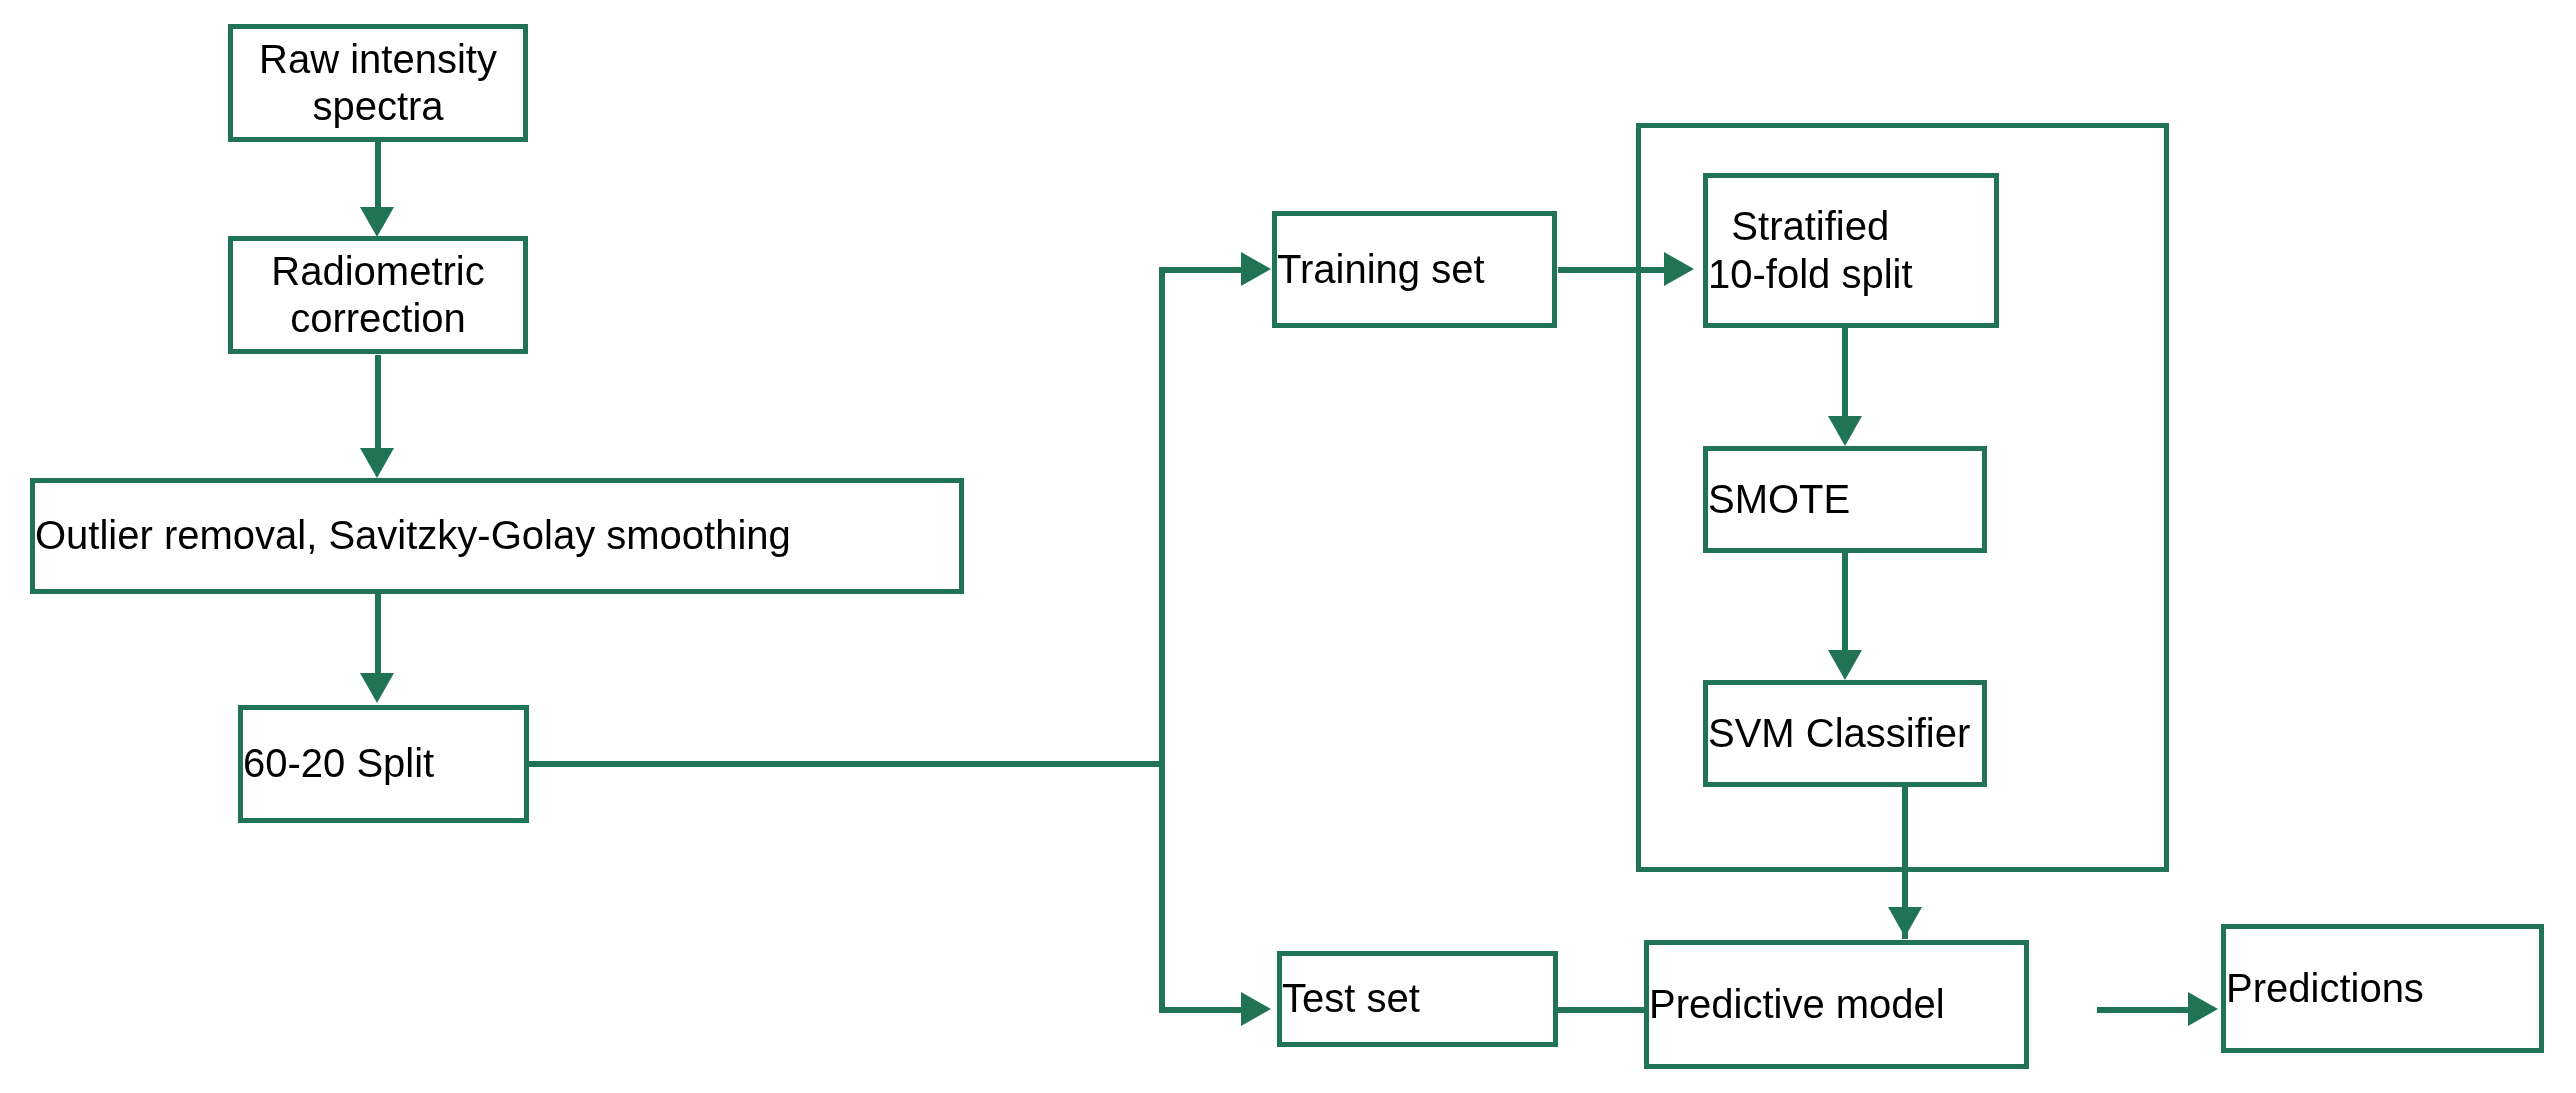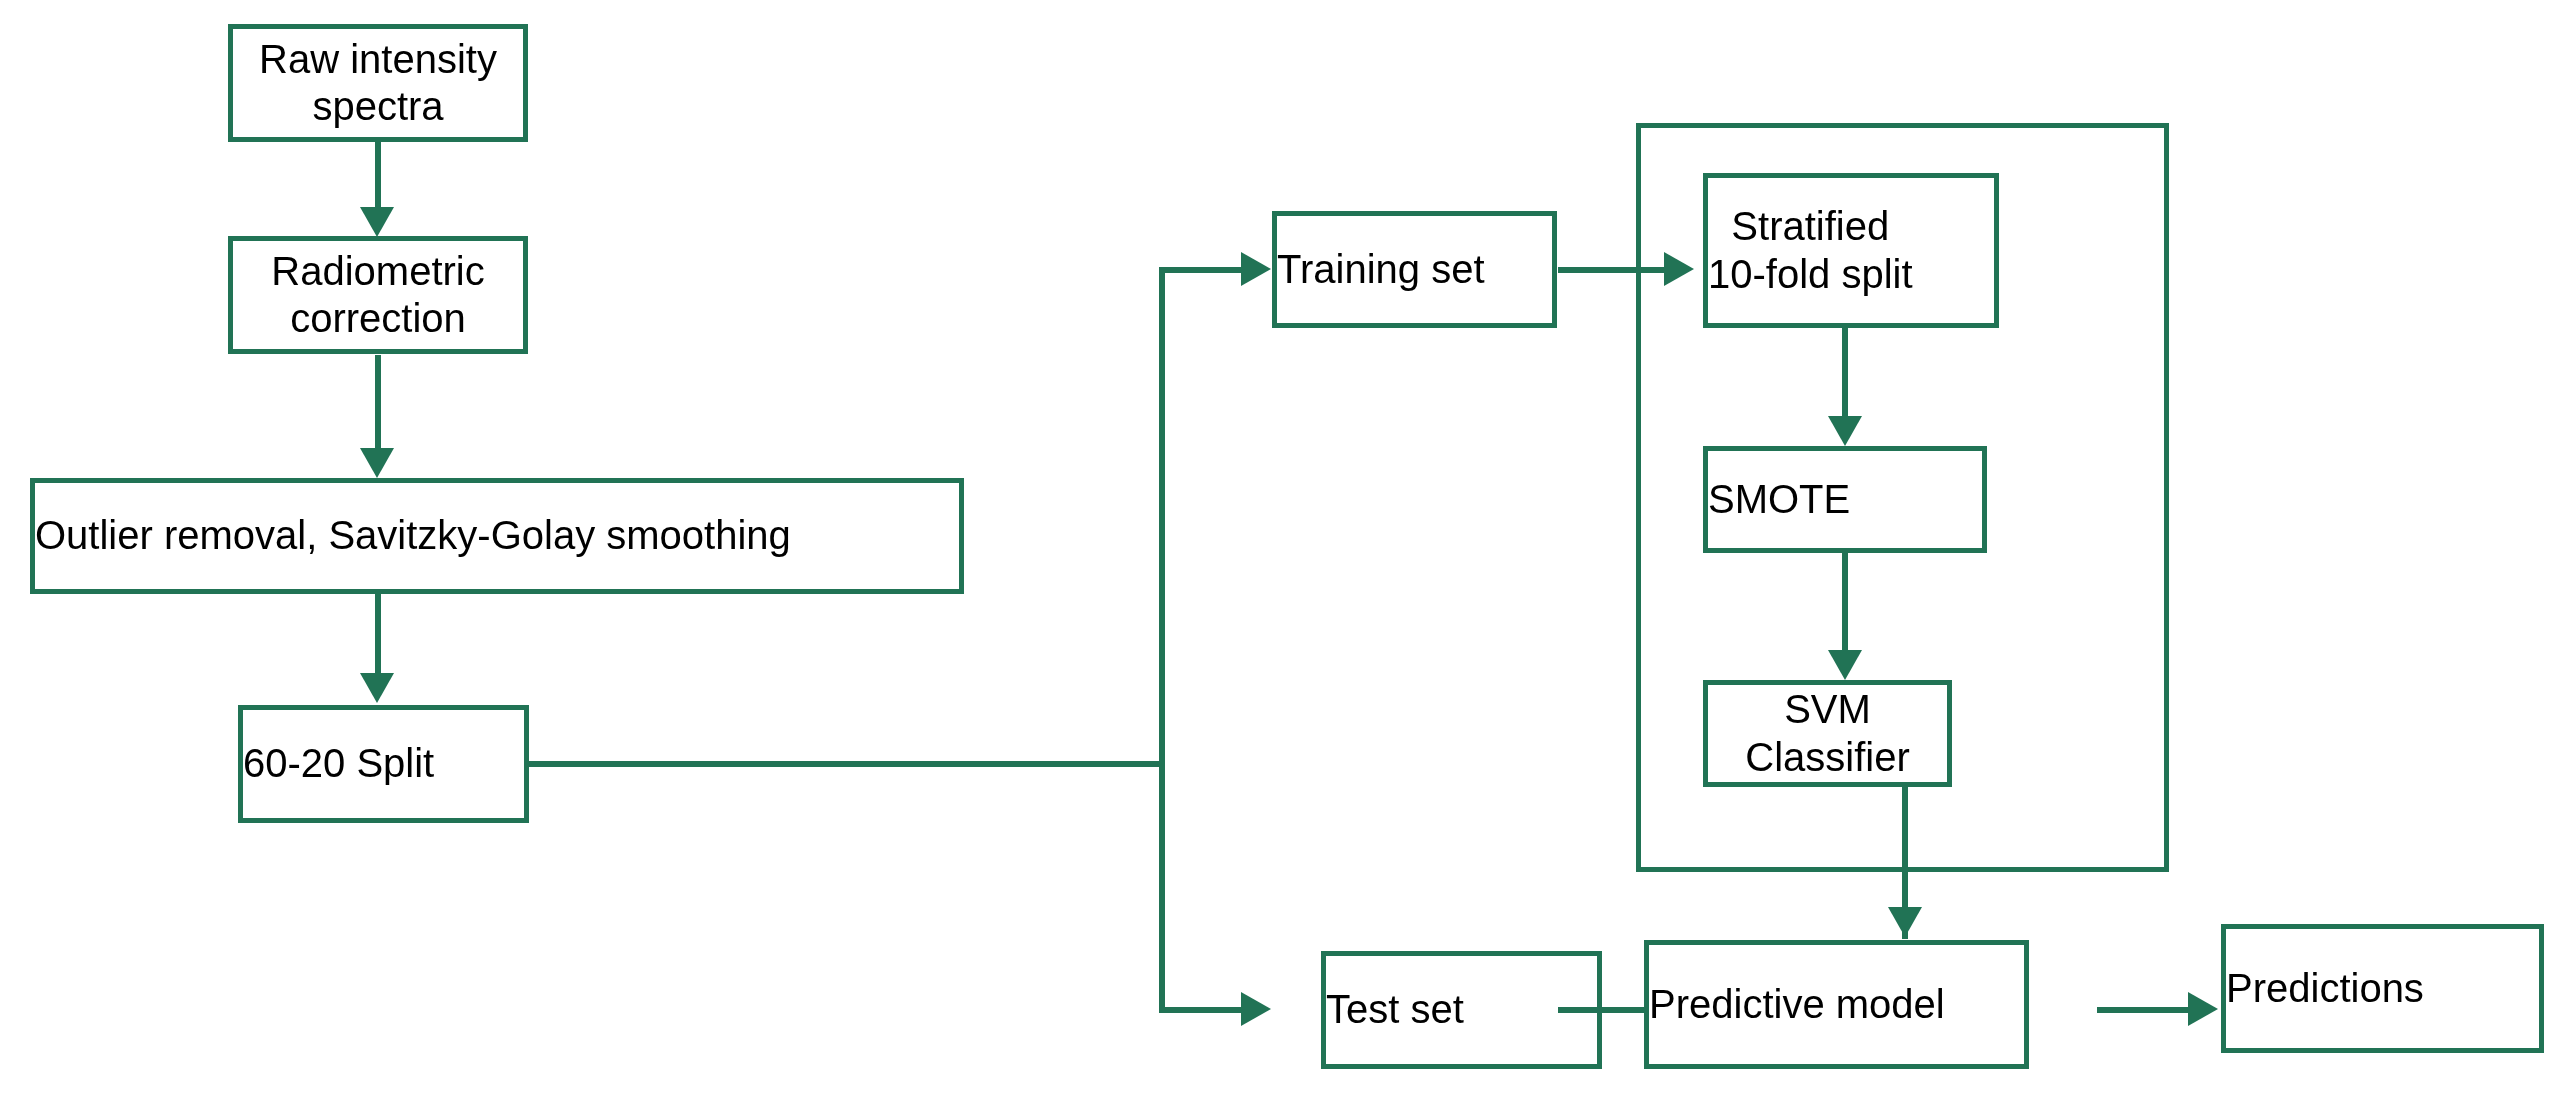--- a/index.html
+++ b/index.html
@@ -116,28 +116,28 @@
   <div class="edge v" style="left:1842px; top:328px; height:94px;"></div>
   <div class="arrow down" style="left:1828px; top:416px;"></div>
 
   <div class="node" style="left:1703px; top:446px; width:284px; height:107px;">
     <span>SMOTE</span>
   </div>
 
   <div class="edge v" style="left:1842px; top:553px; height:103px;"></div>
   <div class="arrow down" style="left:1828px; top:650px;"></div>
 
-  <div class="node" style="left:1703px; top:680px; width:249px; height:107px;">
+  <div class="node" style="left:1703px; top:680px; width:284px; height:107px;">
     <span>SVM Classifier</span>
   </div>
 
   <div class="edge v" style="left:1902px; top:787px; height:152px;"></div>
   <div class="arrow down" style="left:1888px; top:907px;"></div>
 
-  <div class="node" style="left:1277px; top:951px; width:281px; height:118px;margin-left:44px;">
+  <div class="node" style="left:1277px; top:951px; width:281px; height:96px;">
     <span>Test set</span>
   </div>
 
   <div class="edge h" style="left:1558px; top:1007px; width:125px;"></div>
   <div class="arrow right" style="left:1680px; top:992px;"></div>
 
   <div class="node" style="left:1644px; top:940px; width:385px; height:129px;">
     <span>Predictive model</span>
   </div>
 

